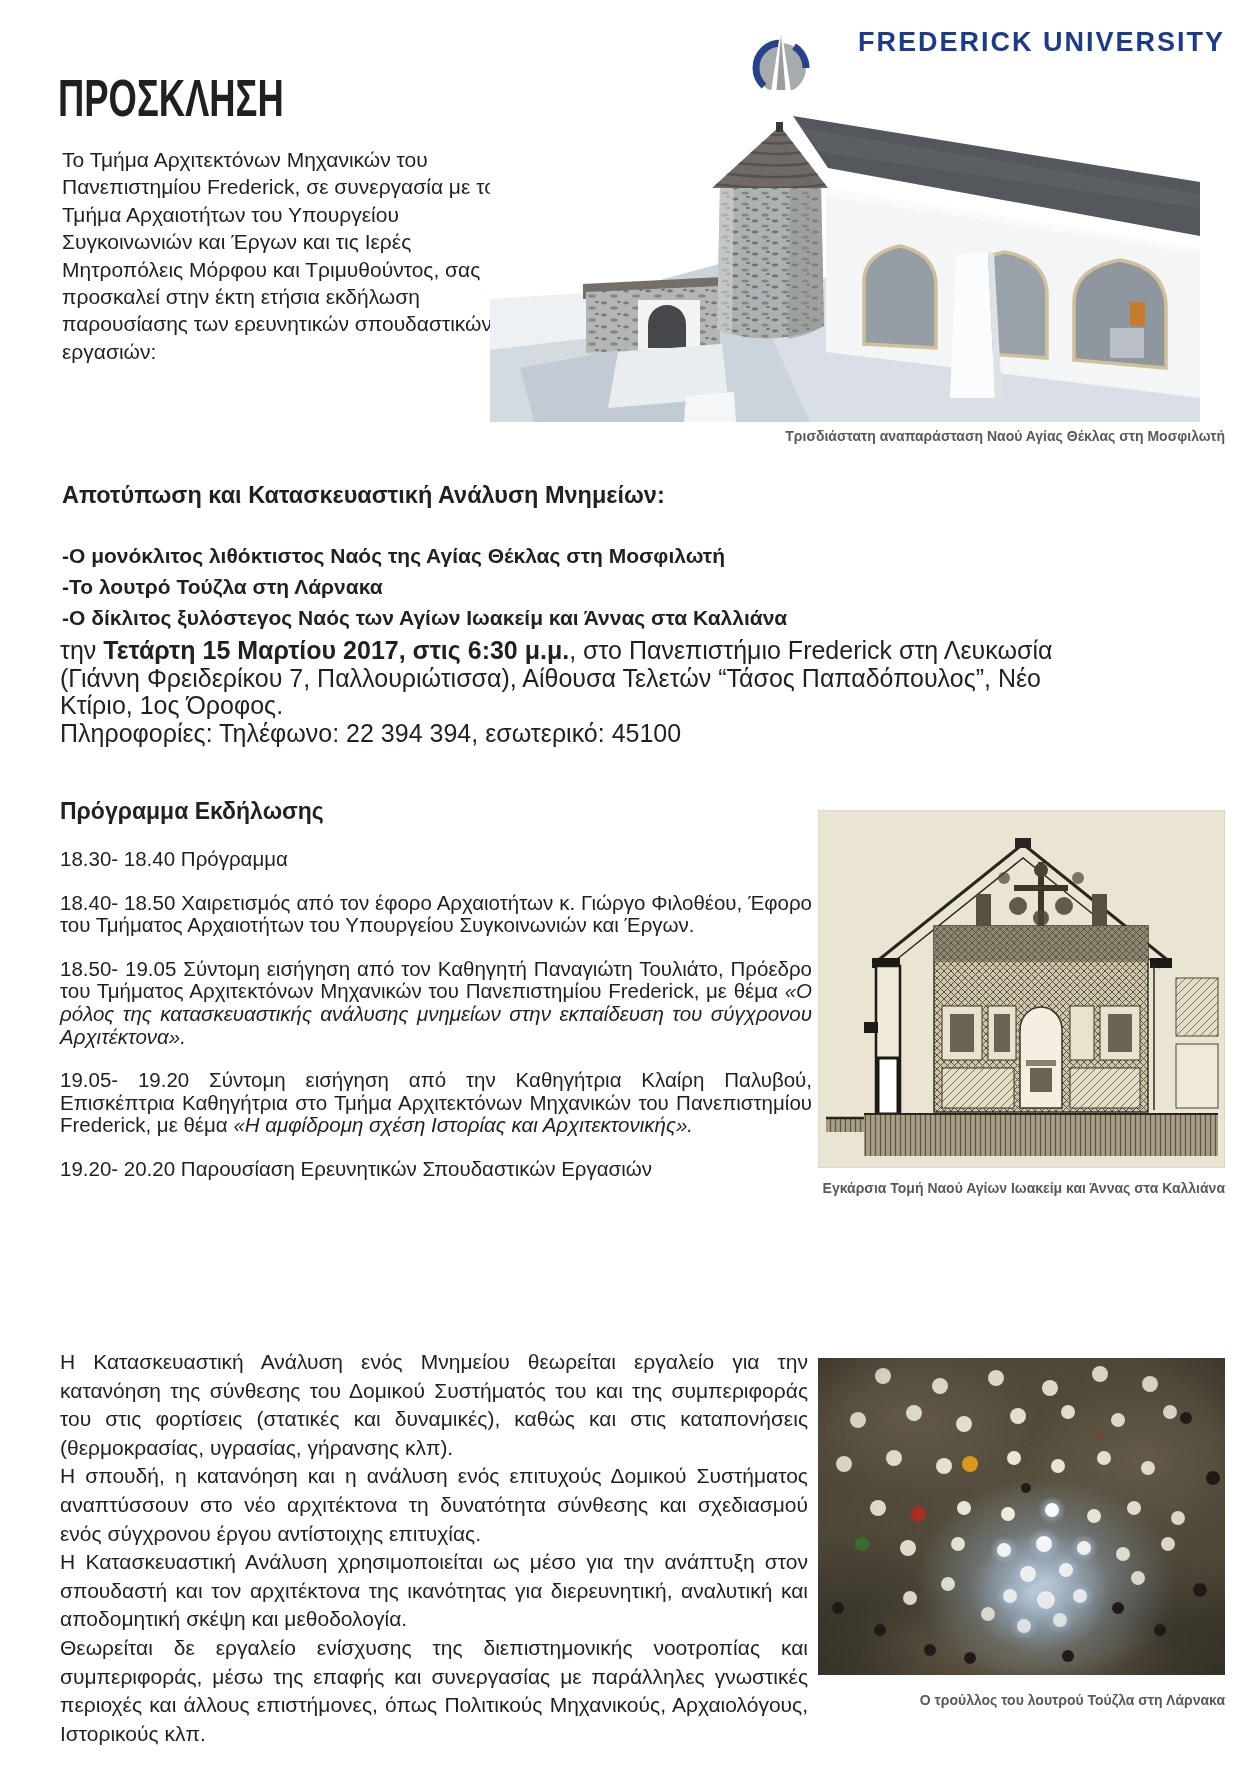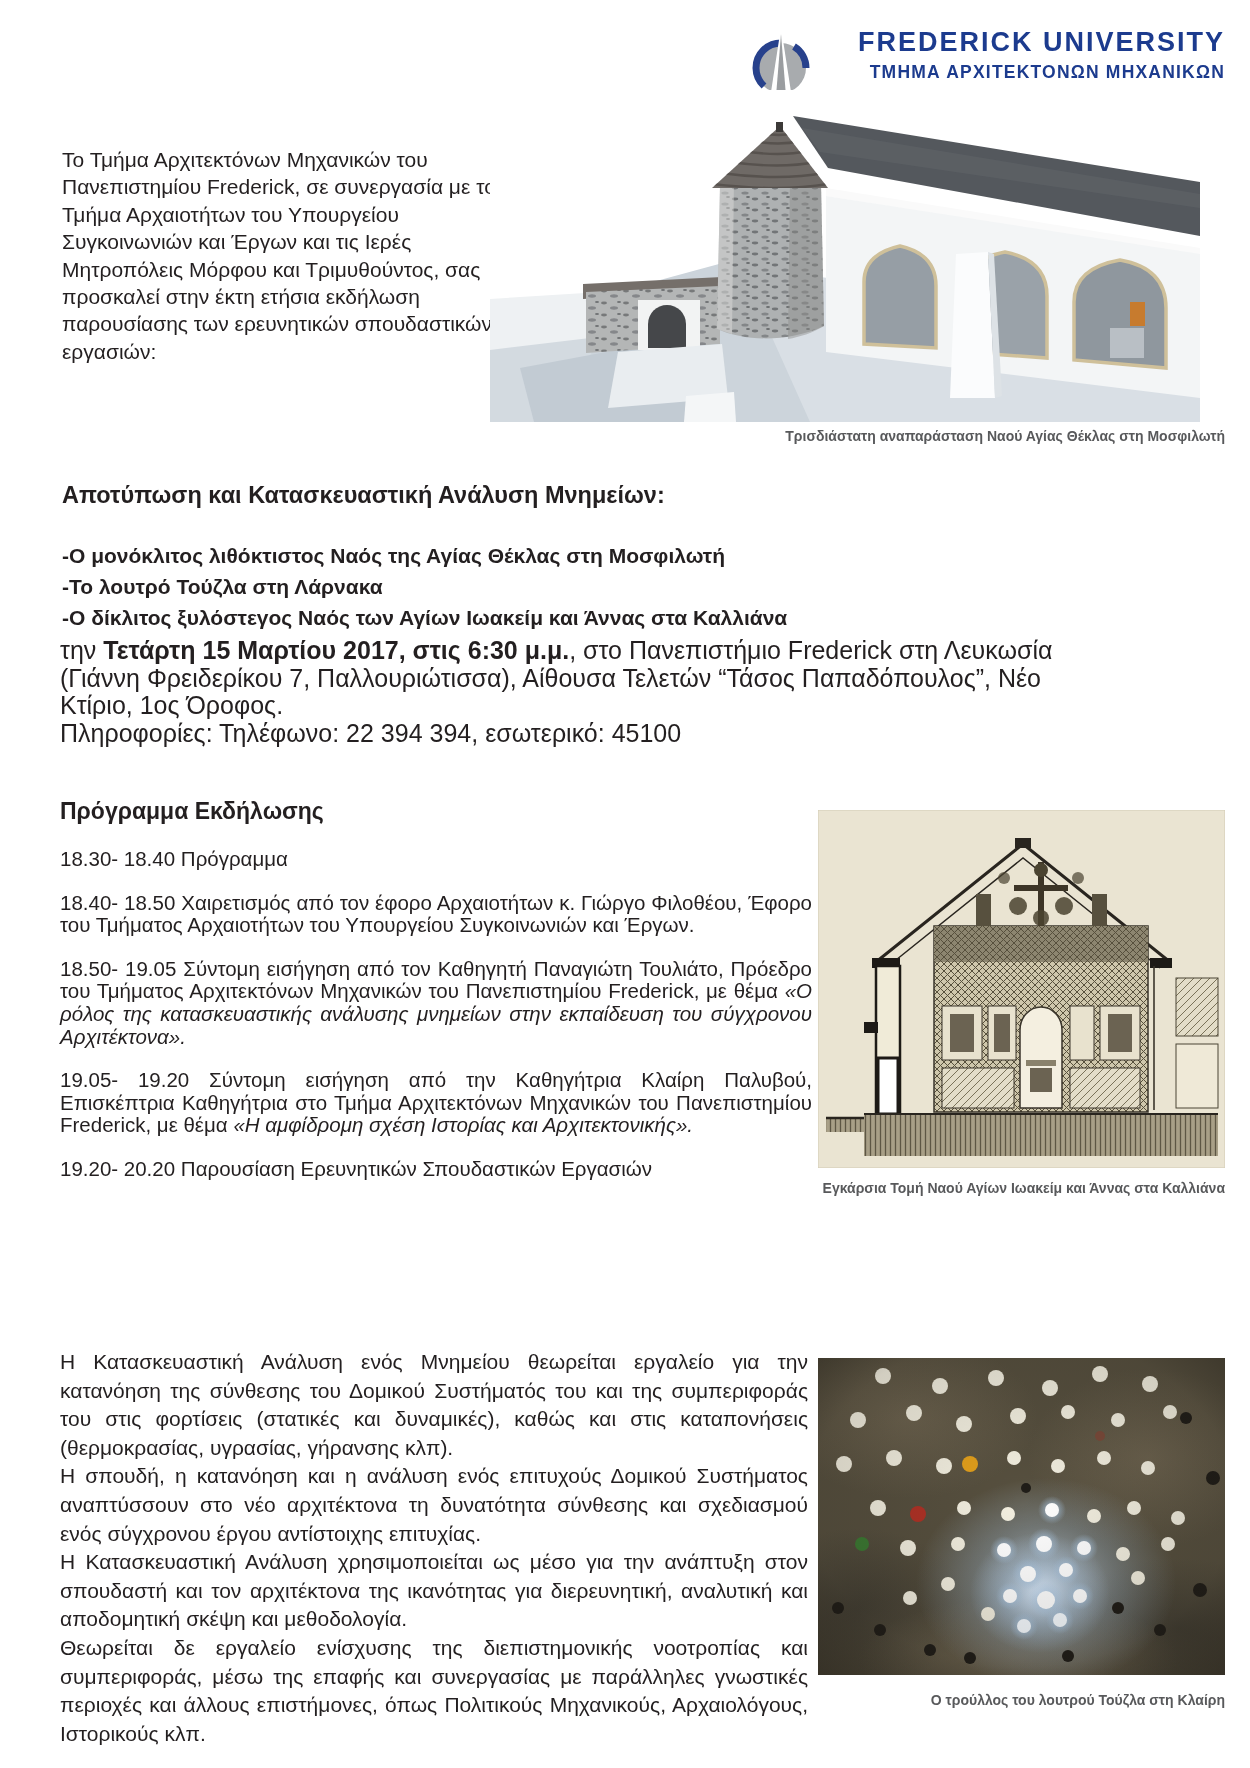--- a/index.html
+++ b/index.html
@@ -38,32 +38,32 @@
   .program-entry em{font-style:italic;}
   
   #body-text{left:60px;top:1348px;width:748px;font-size:21px;line-height:28.6px;}
   #body-text p{margin:0;text-align:justify;}
 </style>
 </head>
 <body>
 
 <div id="page">
 
+  <h1 class="abs" id="doc-title" style="margin:0;"><span>ΠΡΟΣΚΛΗΣΗ</span></h1>
 
   <svg class="abs" id="logo-icon" width="64" height="72" viewBox="0 0 64 72">
     <circle cx="32" cy="42" r="25" fill="#a8abae"></circle>
     <path d="M32 17 a25 25 0 0 0 -25 25 a25 25 0 0 0 8 18" fill="none" stroke="#27418c" stroke-width="7"></path>
     <path d="M45 20.5 a25 25 0 0 1 12 21.5" fill="none" stroke="#27418c" stroke-width="7"></path>
     <polygon points="32,1 22,66 42,66" fill="#ffffff"></polygon>
     <polygon points="32,8 27.5,64 36.5,64" fill="#9a9da0"></polygon>
     <rect x="20" y="64" width="24" height="4" fill="#ffffff"></rect>
   </svg>
   <div class="abs" id="logo-block">
     <div id="logo-university">FREDERICK UNIVERSITY</div>
-    <div id="logo-department">ΤΜΗΜΑ ΑΡΧΙΤΕΚΤΟΝΩΝ ΜΗΧΑΝΙΚΩΝ</div>
   </div>
 
   <div class="abs" id="intro-paragraph">Το Τμήμα Αρχιτεκτόνων Μηχανικών του Πανεπιστημίου Frederick, σε συνεργασία με το Τμήμα Αρχαιοτήτων του Υπουργείου Συγκοινωνιών και Έργων και τις Ιερές Μητροπόλεις Μόρφου και Τριμυθούντος, σας προσκαλεί στην έκτη ετήσια εκδήλωση παρουσίασης των ερευνητικών σπουδαστικών εργασιών:</div>
 
   <figure class="abs" id="render-figure">
     <svg width="710" height="326" viewBox="0 0 710 326">
       <defs>
         <pattern id="stonep" width="22" height="12" patternUnits="userSpaceOnUse">
           <rect width="22" height="12" fill="#b4b6b6"></rect>
           <ellipse cx="4" cy="3" rx="3" ry="1.4" fill="#77797a"></ellipse>
@@ -347,15 +347,15 @@
           <circle cx="242" cy="262" r="7" fill="#f6fbff"></circle>
       </g>
 
       <circle cx="152" cy="106" r="8" fill="#e3a01c"></circle>
       <circle cx="100" cy="156" r="8" fill="#b03226"></circle>
       <circle cx="44" cy="186" r="7" fill="#3c7a33"></circle>
       <circle cx="282" cy="78" r="5" fill="#7a4a3a"></circle>
       <rect width="407" height="317" fill="url(#vign)"></rect>
     </svg>
   </figure>
-  <div class="abs caption" id="caption-photo">Ο τρούλλος του λουτρού Τούζλα στη Κλαίρη</div>
+  <div class="abs caption" id="caption-photo">Ο τρούλλος του λουτρού Τούζλα στη Λάρνακα</div>
 
 </div>
 
 </body></html>

